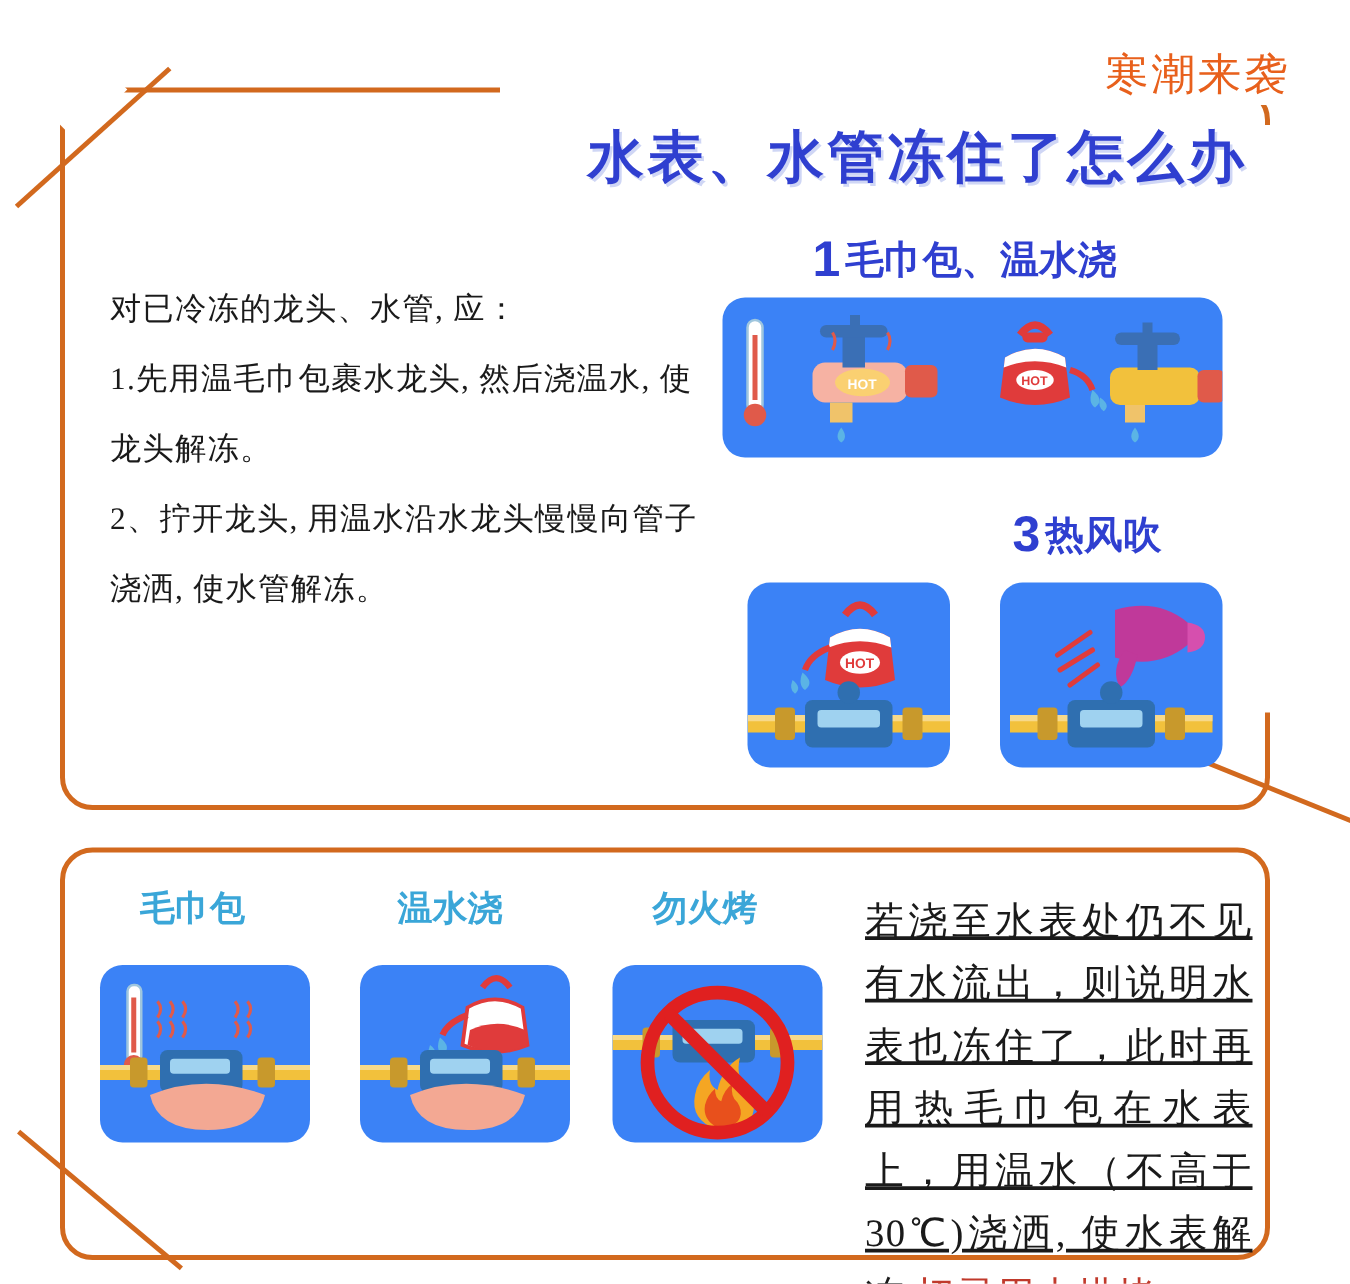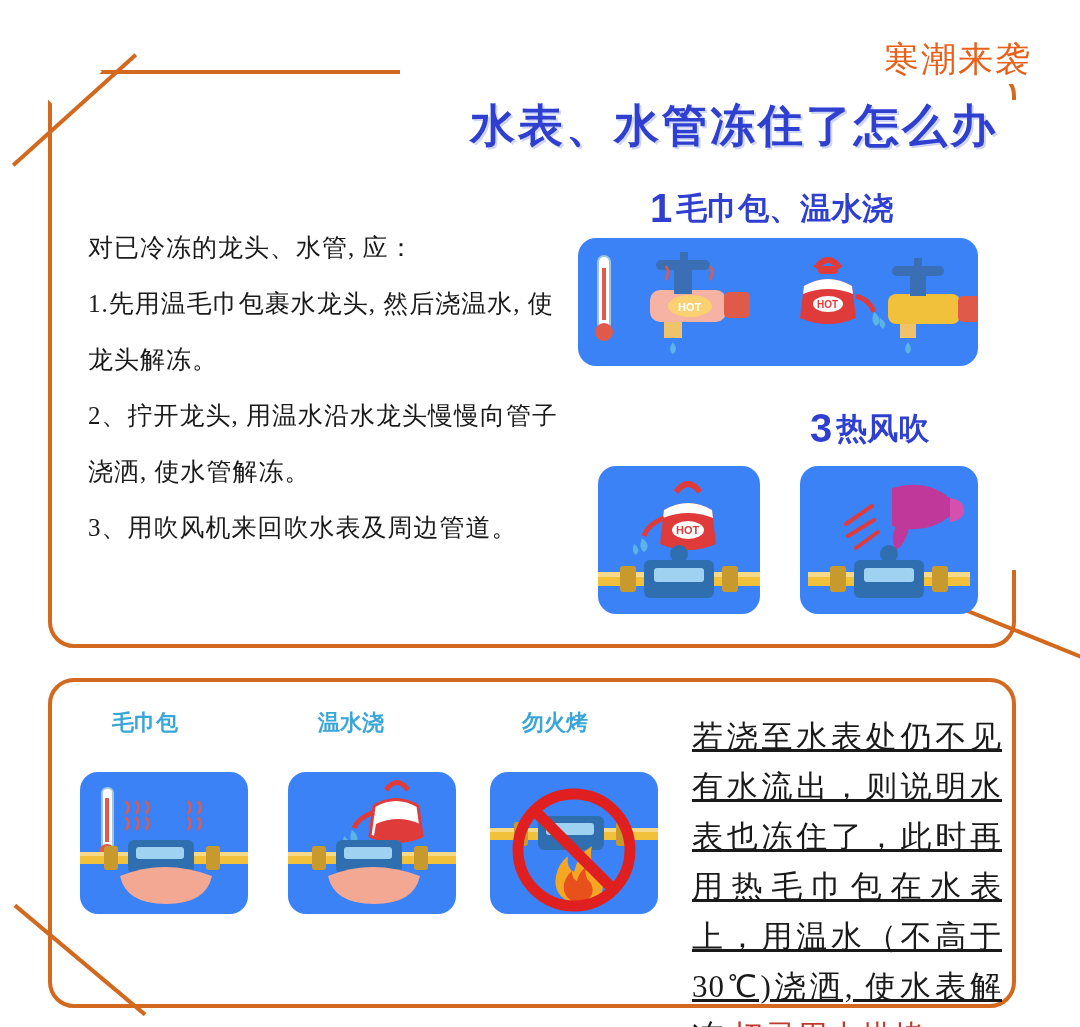--- a/index.html
+++ b/index.html
@@ -145,21 +145,21 @@
   #card3 { left: 800px; top: 466px; width: 178px; height: 148px; }
   #card4 { left: 80px; top: 772px; width: 168px; height: 142px; }
   #card5 { left: 288px; top: 772px; width: 168px; height: 142px; }
   #card6 { left: 490px; top: 772px; width: 168px; height: 142px; }
 
   
   .bot-label {
     position: absolute;
     font-family: "Liberation Sans", sans-serif;
     font-weight: bold;
-    font-size: 22px;
+    font-size: 28px;
     color: #3aa6d8;
     white-space: nowrap;
   }
   #lbl-towel { left: 112px; top: 708px; }
   #lbl-warm  { left: 318px; top: 708px; }
   #lbl-nofire{ left: 522px; top: 708px; }
 
   
   .bot-text {
     position: absolute;
@@ -191,21 +191,20 @@
 
   <div class="frame-bottom"></div>
 
   <div class="kicker">寒潮来袭</div>
   <div class="main-title">水表、水管冻住了怎么办</div>
 
   <div class="body-text">
     <p>对已冷冻的龙头、水管, 应：</p>
     <p>1.先用温毛巾包裹水龙头, 然后浇温水, 使龙头解冻。</p>
     <p>2、拧开龙头, 用温水沿水龙头慢慢向管子浇洒, 使水管解冻。</p>
-    <p>3、用吹风机来回吹水表及周边管道。</p>
   </div>
 
   <div class="step-head" id="step1-head">
     <span class="num">1</span><span class="txt">毛巾包、温水浇</span>
   </div>
 
   <div class="card" id="card1">
     <svg width="400" height="128" viewBox="0 0 400 128">
 
       <rect x="20" y="18" width="12" height="74" rx="6" fill="#ffffff" stroke="#9fc6de" stroke-width="2"></rect>

